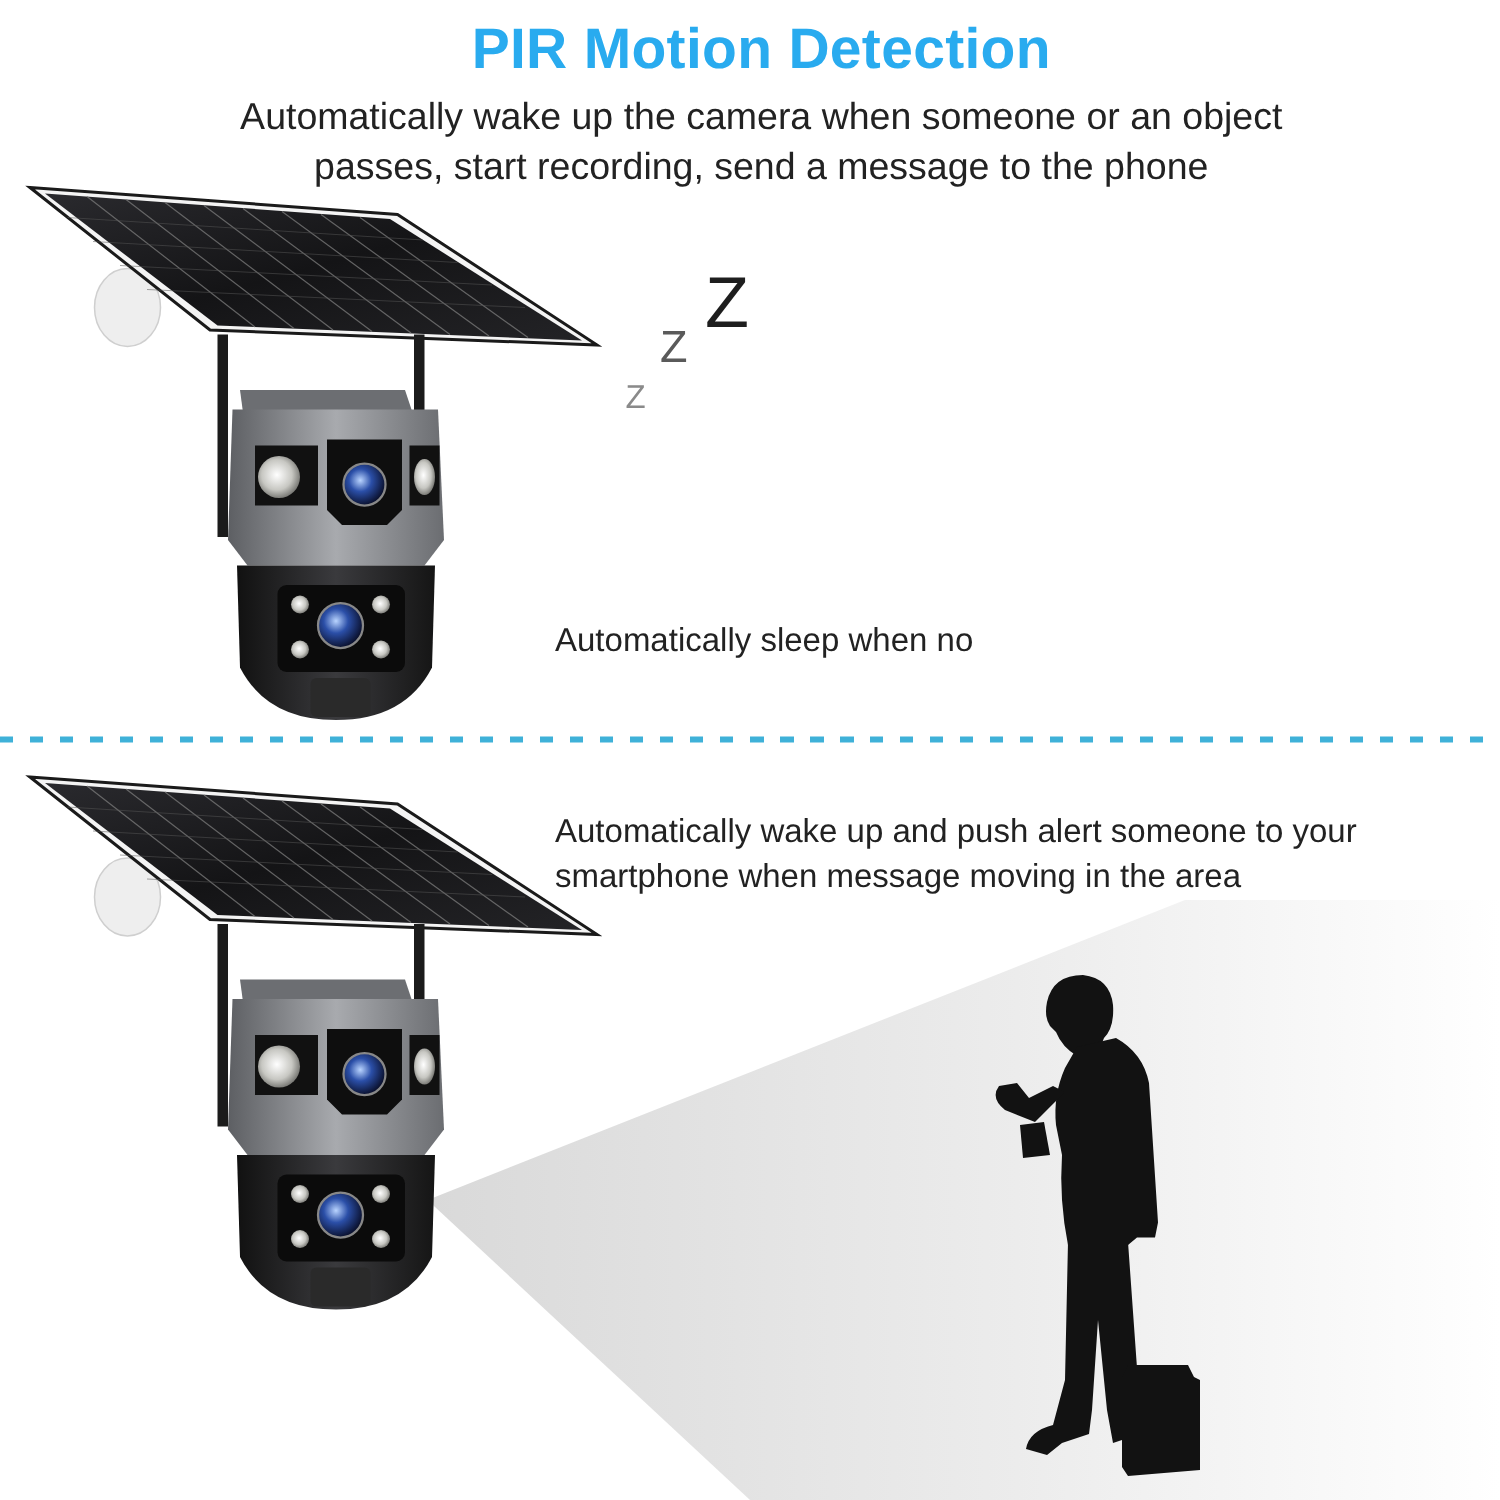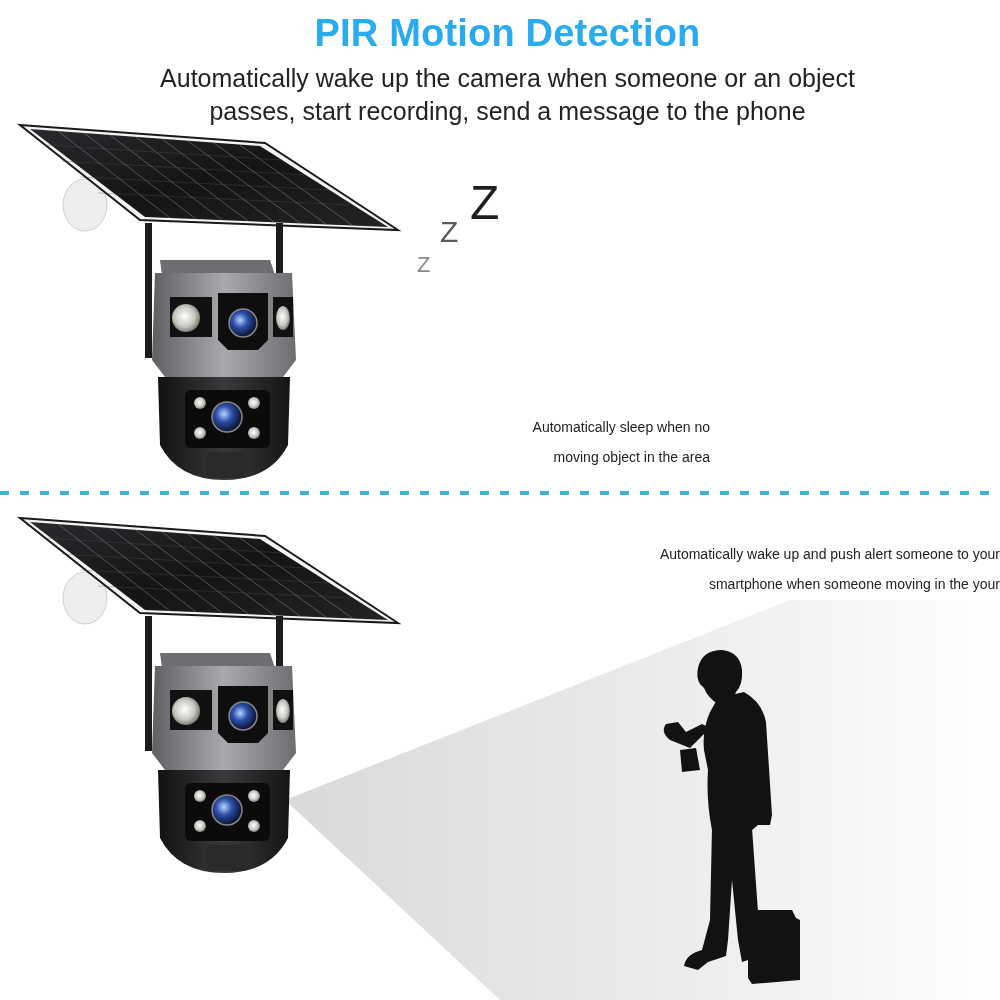--- a/index.html
+++ b/index.html
@@ -9,21 +9,21 @@
   .title {
     position: absolute; left: 0; top: 12px; width: 1015px;
     text-align: center; font-size: 38px; font-weight: bold; color: #29abef;
     letter-spacing: 0.2px;
   }
   .subtitle {
     position: absolute; left: 0; top: 62px; width: 1015px;
     text-align: center; font-size: 25px; line-height: 33px; color: #222222;
   }
   .caption {
-    position: absolute; text-align: right; font-size: 14px; line-height: 30px; color: #222222;
+    position: absolute; text-align: left; font-size: 22px; line-height: 30px; color: #222222;
   }
   .caption.sleep { left: 370px; top: 412px; width: 340px; }
   .caption.wake { left: 370px; top: 539px; width: 630px; }
 
   .divider {
     position: absolute; left: 0; top: 491px; width: 1000px; height: 4px;
     background-image: repeating-linear-gradient(90deg, #3fb1d8 0 9px, transparent 9px 20px);
   }
 
   .zzz { position: absolute; font-family: "Liberation Sans", sans-serif; }
@@ -118,21 +118,20 @@
   <circle cx="227" cy="302" r="15" fill="url(#lensG)" stroke="#888" stroke-width="1.5"></circle>
   <rect x="207" y="337" width="40" height="26" rx="4" fill="#2a2a2a"></rect>
 </svg>
 
 <div class="zzz z1">Z</div>
 <div class="zzz z2">Z</div>
 <div class="zzz z3">Z</div>
 
 <div class="caption sleep">
   <div>Automatically sleep when no</div>
-  <div>moving object in the area</div>
 </div>
 
 <div class="divider"></div>
 
 <svg class="beam" viewBox="0 0 1000 1000">
   <defs>
     <linearGradient id="beamG" x1="0" y1="0" x2="1" y2="0">
       <stop offset="0" stop-color="#d9d9d9"></stop>
         <stop offset="0.55" stop-color="#ececec"></stop>
         <stop offset="1" stop-color="#ffffff"></stop>
@@ -176,21 +175,21 @@
   <circle cx="200" cy="288" r="6" fill="url(#ledG)"></circle>
     <circle cx="254" cy="288" r="6" fill="url(#ledG)"></circle>
   <circle cx="200" cy="318" r="6" fill="url(#ledG)"></circle>
     <circle cx="254" cy="318" r="6" fill="url(#ledG)"></circle>
   <circle cx="227" cy="302" r="15" fill="url(#lensG)" stroke="#888" stroke-width="1.5"></circle>
   <rect x="207" y="337" width="40" height="26" rx="4" fill="#2a2a2a"></rect>
 </svg>
 
 <div class="caption wake">
   <div>Automatically wake up and push alert someone to your</div>
-  <div>smartphone when someone moving in the your</div>
+  <div>smartphone when message moving in the area</div>
 </div>
 
 <svg class="person" viewBox="0 0 200 360">
   <g fill="#121212">
 
     <path d="M58 28 Q62 10 82 10 Q100 12 102 30 Q103 45 96 52 L92 62 L78 64 Q68 58 64 48 L60 44 Q56 38 58 28 Z"></path>
 
     <path d="M78 58 L104 52 Q122 62 126 82 L132 175 L130 185 L118 185 L112 190 L72 190 Q66 160 68 130 L64 110 Q62 90 70 72 Z"></path>
 
     <path d="M70 88 Q58 100 50 108 L30 100 Q20 92 26 84 L38 82 L46 92 L62 84 Z"></path>

